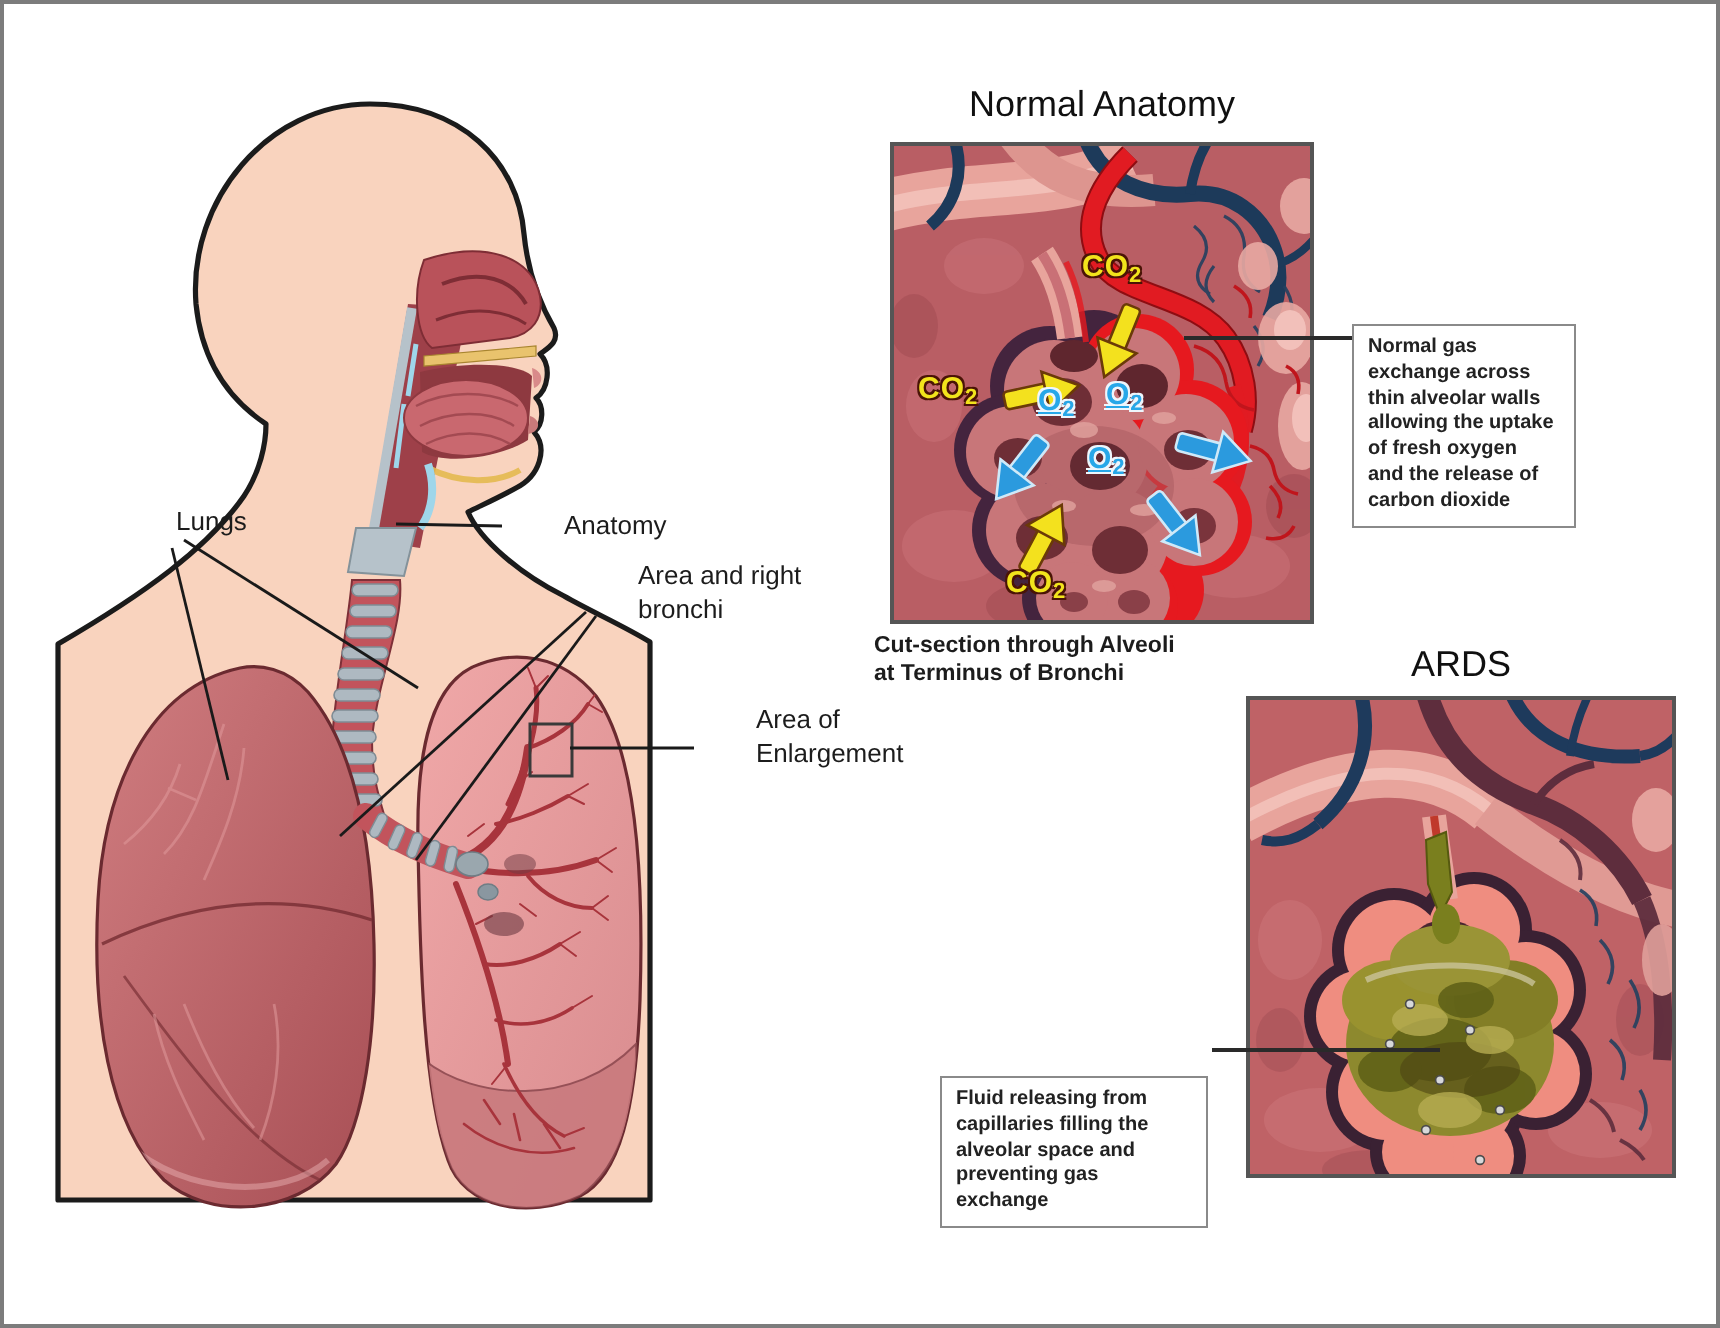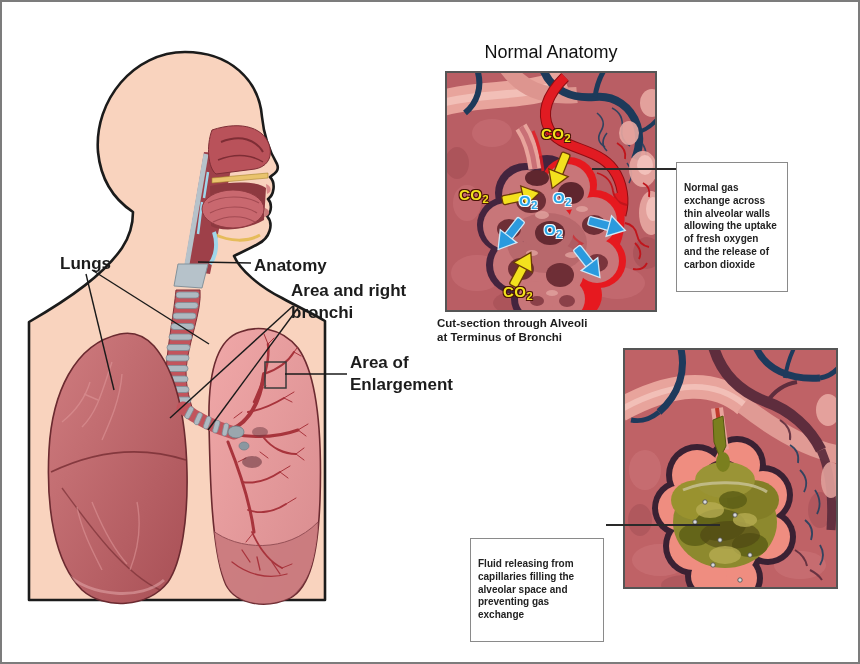--- a/index.html
+++ b/index.html
@@ -1,31 +1,31 @@
 <!DOCTYPE html>
 <html><head>
 <meta charset="utf-8">
 <style>
   html,body{margin:0;padding:0;background:#fff;}
   .canvas{position:relative;width:856px;height:660px;border:2px solid #7c7c7c;background:#ffffff;
           font-family:"Liberation Sans","DejaVu Sans",sans-serif;overflow:hidden;}
   svg{display:block;}
   .torso-svg{position:absolute;left:0;top:0;}
-  .anno{position:absolute;font-size:17px;font-weight:bold;color:#1c1c1c;line-height:1.3;white-space:pre-line;}
+  .anno{position:absolute;font-size:13px;font-weight:normal;color:#1c1c1c;line-height:1.3;white-space:pre-line;margin-left:28px;}
   .title{position:absolute;font-size:18px;font-weight:normal;color:#101010;text-align:center;}
   .caption{position:absolute;font-size:11.5px;font-weight:bold;color:#1c1c1c;text-align:left;white-space:pre-line;line-height:1.25;}
   .panel{position:absolute;border:2px solid #555;box-sizing:border-box;background:#404040;}
   .panel svg{width:100%;height:100%;}
   .callout{position:absolute;background:#fff;border:1px solid #8a8a8a;color:#222;
-           font-size:10px;font-weight:bold;line-height:1.28;padding:19px 7px;white-space:pre-line;}
+           font-size:10px;font-weight:bold;line-height:1.28;padding:5px 7px;white-space:pre-line;}
   .connector{position:absolute;height:0;border-top:2px solid #2a2a2a;}
   .gas{position:absolute;font-size:15px;font-weight:bold;letter-spacing:.5px;}
   .gas sub{font-size:11px;vertical-align:-3px;}
   .co2{color:#f2e41c;text-shadow:-1px -1px 0 #4a1406,1px -1px 0 #4a1406,-1px 1px 0 #4a1406,1px 1px 0 #4a1406;}
-  .o2{color:#27a7e8;text-shadow:-1px -1px 0 #eef6fc,1px -1px 0 #eef6fc,-1px 1px 0 #eef6fc,1px 1px 0 #eef6fc;}
+  .o2{color:#27a7e8;text-shadow:-1px -1px 0 #eef6fc,1px -1px 0 #eef6fc,-1px 1px 0 #eef6fc,1px 1px 0 #eef6fc;text-decoration:underline;}
 </style>
 </head>
 <body>
 
 <div class="canvas">
 
   <svg class="torso-svg" width="445" height="660" viewBox="0 0 445 660">
     <defs>
       <linearGradient id="lgrad" x1="0" y1="0" x2="1" y2="1">
         <stop offset="0" stop-color="#d07d80"></stop>
@@ -302,20 +302,21 @@
 
   <div class="connector" style="left:590px;top:166px;width:84px;"></div>
   <div class="callout" style="left:674px;top:160px;width:96px;">Normal gas
 exchange across
 thin alveolar walls
 allowing the uptake
 of fresh oxygen
 and the release of
 carbon dioxide</div>
 
+  <div class="title" style="left:621px;top:320px;width:215px;">ARDS</div>
 
   <div class="panel" style="left:621px;top:346px;width:215px;height:241px;background:#bf6266;">
     <svg viewBox="0 0 211 237" preserveAspectRatio="none">
       <rect width="211" height="237" fill="#bf6266"></rect>
       <g opacity="0.45">
         <ellipse cx="35" cy="210" rx="28" ry="16" fill="#d07a7e"></ellipse>
         <ellipse cx="175" cy="215" rx="26" ry="14" fill="#d07a7e"></ellipse>
         <ellipse cx="20" cy="120" rx="16" ry="20" fill="#d07a7e"></ellipse>
         <ellipse cx="60" cy="235" rx="24" ry="10" fill="#a04c54"></ellipse>
         <ellipse cx="15" cy="170" rx="12" ry="16" fill="#a04c54"></ellipse>

